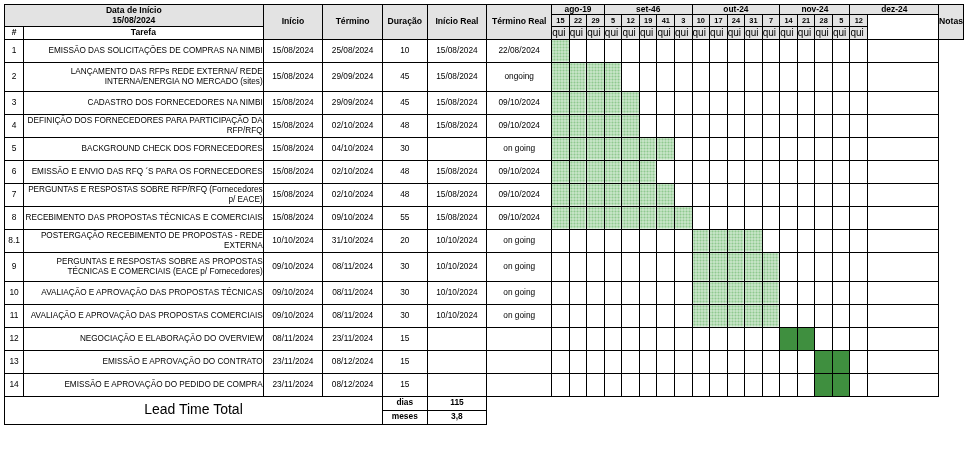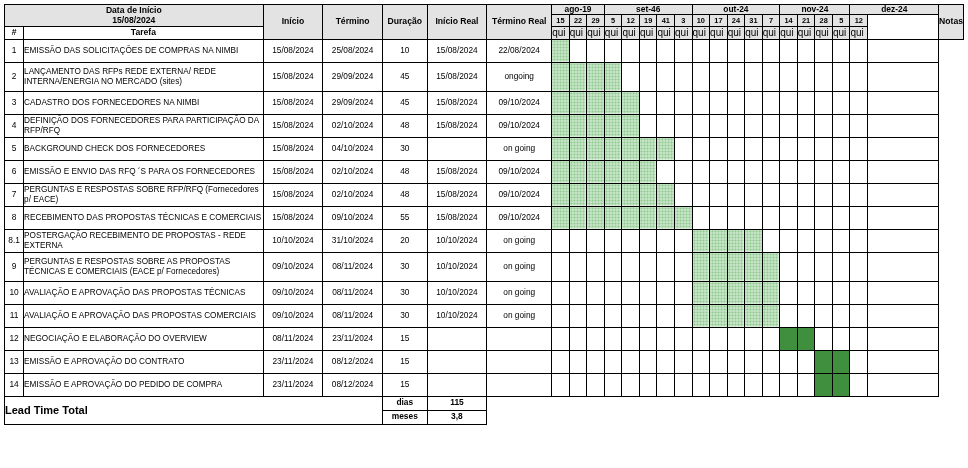--- a/index.html
+++ b/index.html
@@ -53,35 +53,35 @@
     font-size:7.4px;
     height:11px;
   }
   .dayname{
     background:#e3e3e3;
     text-align:left;
     font-size:10px;
     height:11px;
   }
   .rownum{ text-align:center; font-size:8.4px; }
-  .task{ text-align:left; padding:1px 2px 1px 4px; font-size:8.2px; }
+  .task{ text-align:right; padding:1px 2px 1px 4px; font-size:8.2px; }
   .date{ text-align:center; font-size:8.3px; }
   .dur{ text-align:center; font-size:8.3px; }
   .cell{ padding:0; }
   .bar-light{
     background-color:#8fc98f;
     background-image:
       repeating-linear-gradient(0deg, rgba(255,255,255,.55) 0 1px, rgba(0,0,0,0) 1px 3px),
       repeating-linear-gradient(90deg, rgba(255,255,255,.55) 0 1px, rgba(0,0,0,0) 1px 3px);
   }
   .bar-dark{
     background-color:#3f8f3f;
   }
   .footlabel{
-    font-weight:bold;font-size:11px;
+    text-align:center;font-weight:normal;font-size:14px;
   }
   .footkey{ text-align:center;font-weight:bold;font-size:8.4px;}
   .footval{ text-align:center;font-weight:bold;font-size:8.4px;}
   .notes{ background:#ffffff; }
 </style>
 </head>
 <body>
 
 <div id="sheet">
   <table class="gantt" id="gantt-table">

